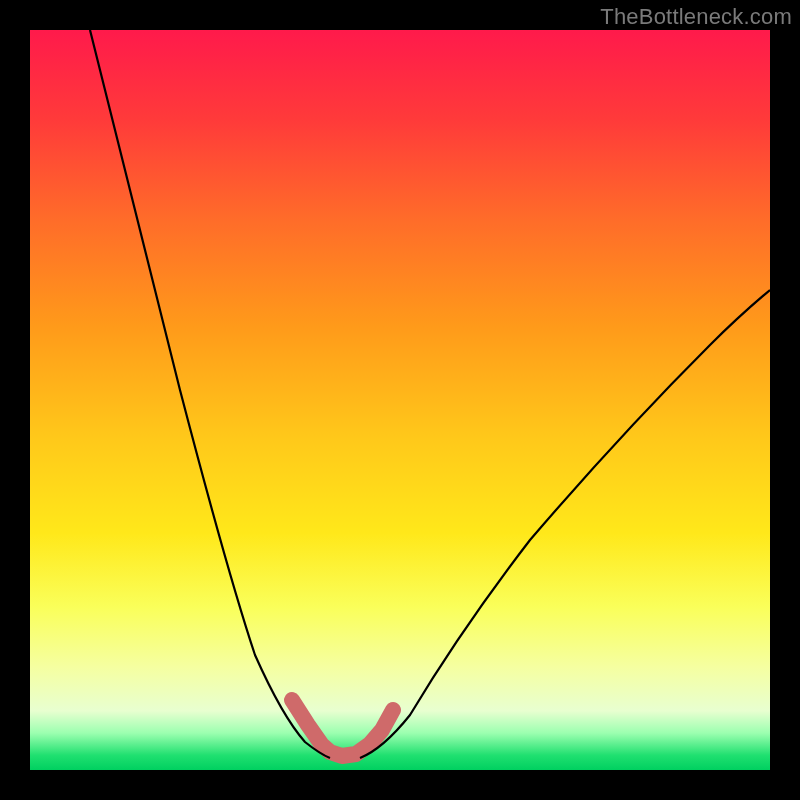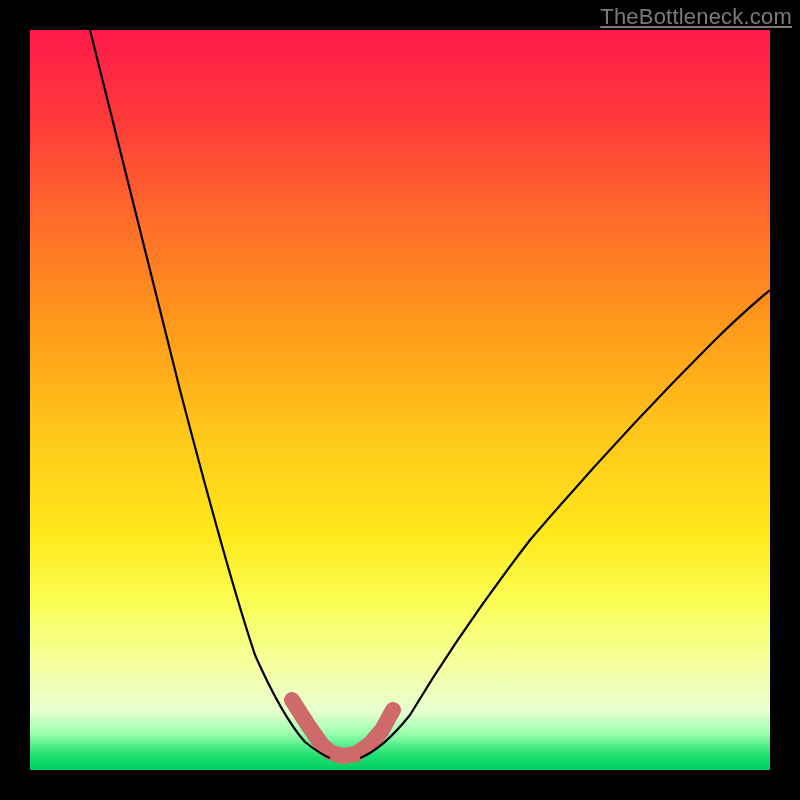--- a/index.html
+++ b/index.html
@@ -51,21 +51,20 @@
   .watermark {
     position: absolute;
     top: 4px;
     right: 8px;
     color: #7a7a7a;
     font-size: 22px;
     font-weight: 500;
     letter-spacing: 0.2px;
     z-index: 10;
     user-select: none;
-    text-decoration: underline;
   }
   svg.curves {
     position: absolute;
     left: 0;
     top: 0;
     width: 100%;
     height: 100%;
   }
   .curve-line {
     fill: none;

